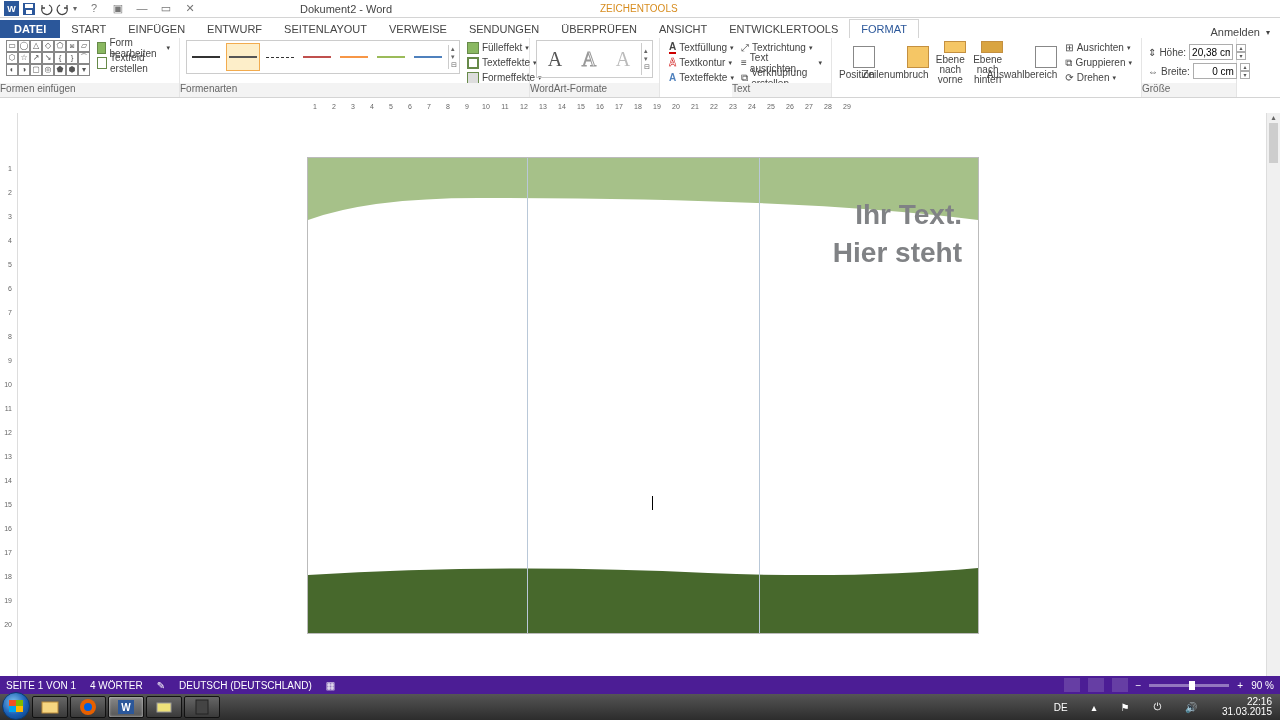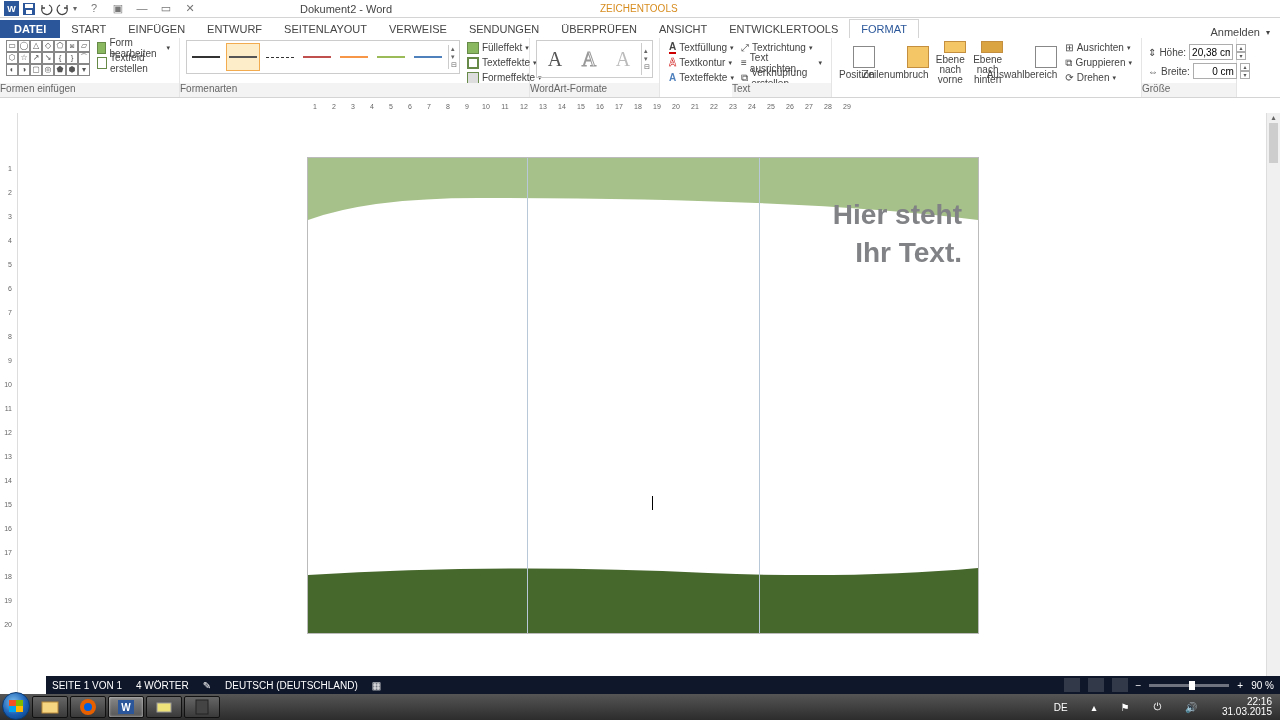--- a/index.html
+++ b/index.html
@@ -59,21 +59,21 @@
 .vruler .vlabel { position:absolute; right:5px; transform:translateY(-50%);}
 .page { position:absolute; left:308px; top:45px; width:670px; height:475px; background:#fff; box-shadow: 0 0 0 1px #bbb;}
 .page .top-shape { position:absolute; top:0; left:0; right:0; }
 .page .bottom-shape { position:absolute; bottom:0; left:0; right:0;}
 .page .col-line { position:absolute; top:0; bottom:0; width:1px; background:#b9c8d8;}
 .page .placeholder-text { position:absolute; right:16px; top:38px; width:210px; font-family: "Segoe UI", sans-serif; font-size:28px; color:#808285; text-align:right; font-weight:600; line-height:1.35;}
 .cursor { position:absolute; width:1px; height:14px; background:#000;}
 .scrollbar-v { position:absolute; right:0; top:113px; bottom:26px; width:14px; background:#f0f0f0; border-left:1px solid #ddd;}
 .scrollbar-v .thumb { position:absolute; left:2px; right:2px; top:10px; height:40px; background:#cdcdcd;}
 .scrollbar-v .arrow { position:absolute; left:0; right:0; height:14px; text-align:center; font-size:8px; color:#666; background:#f0f0f0;}
-.word-status { position:absolute; left:0; right:0; bottom:26px; height:18px; background:#0f172a; color:#fff; font-size:10px; display:flex; align-items:center; padding:0 6px; gap:14px;margin-left:46px;}
+.word-status { position:absolute; left:0; right:0; bottom:26px; height:18px; background:#4c1d95; color:#fff; font-size:10px; display:flex; align-items:center; padding:0 6px; gap:14px;}
 .word-status .right { margin-left:auto; display:flex; align-items:center; gap:8px;}
 .view-btn { width:16px; height:14px; background:rgba(255,255,255,0.15); }
 .zoom-slider { width:80px; height:3px; background:rgba(255,255,255,0.4); position:relative;}
 .zoom-slider .handle { position:absolute; top:-3px; left:40px; width:6px; height:9px; background:#fff;}
 
 
 .taskbar { position:absolute; left:0; right:0; bottom:0; height:26px; background: linear-gradient(#555, #2c2c2c); display:flex; align-items:center; padding:0 2px; gap:2px;}
 .start-orb { width:28px; height:28px; border-radius:50%; background: radial-gradient(circle at 40% 35%, #7ec0ee, #1a5fb4 55%, #0a3a73); border:1px solid #0a3a73; display:flex; align-items:center; justify-content:center; position:relative; top:-1px;}
 .start-orb .flag { width:14px; height:12px; display:grid; grid-template-columns:1fr 1fr; grid-template-rows:1fr 1fr;}
 .start-orb .flag span:nth-child(1){background:#f25022;}
@@ -423,22 +423,22 @@
   <div class="page">
     <svg class="top-shape" viewBox="0 0 670 70" preserveAspectRatio="none" style="height:70px;">
       <path d="M0 0 L670 0 L670 62 Q500 40 170 40 Q60 40 0 62 Z" fill="#a6c189"></path>
     </svg>
     <svg class="bottom-shape" viewBox="0 0 670 70" preserveAspectRatio="none" style="height:70px;">
       <path d="M0 12 Q200 0 400 10 Q550 16 670 5 L670 70 L0 70 Z" fill="#47682c"></path>
     </svg>
     <div class="col-line" style="left:219px;"></div>
     <div class="col-line" style="left:451px;"></div>
     <div class="placeholder-text">
+      <div>Ihr Text.</div>
       <div>Hier steht</div>
-      <div>Ihr Text.</div>
     </div>
     <div class="cursor" style="left:344px; top:338px;"></div>
   </div>
 </div>
 
 <div class="scrollbar-v">
   <div class="arrow" style="top:0;">▴</div>
   <div class="thumb"></div>
   <div class="arrow" style="bottom:0;">▾</div>
 </div>

